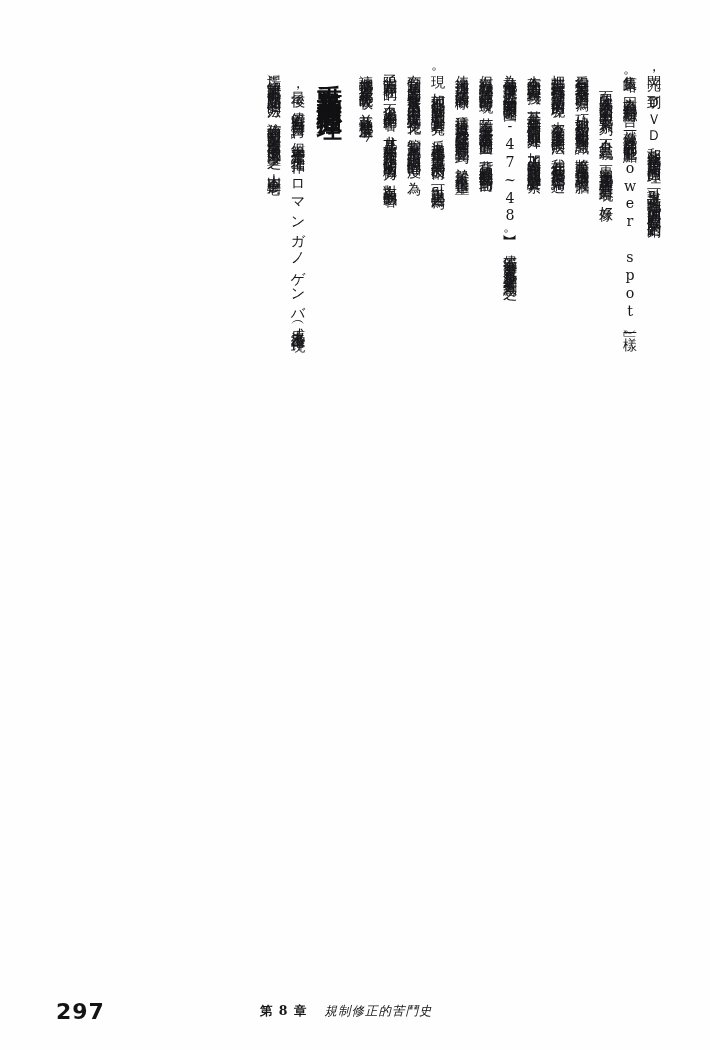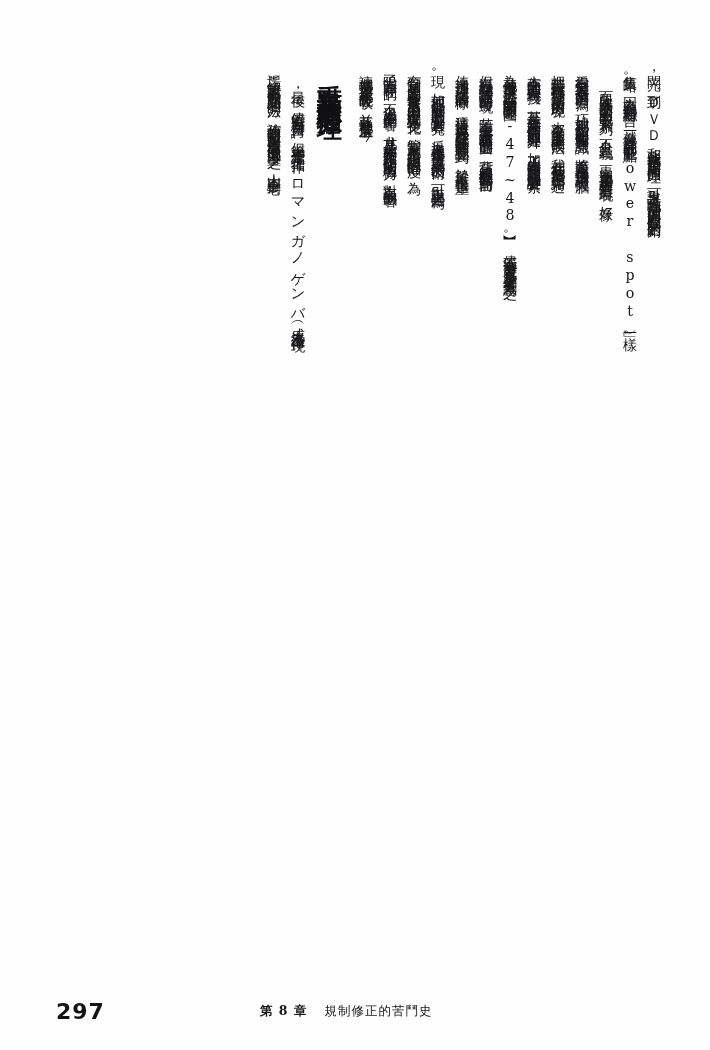--- a/index.html
+++ b/index.html
@@ -94,20 +94,21 @@
     letter-spacing: 1px;
     color: #17171a;
     white-space: nowrap;
   }
   #footer-chapter .ch-num {
     font-weight: bold;
     margin: 0 2px;
   }
   #footer-chapter .ch-title {
     margin-left: 10px;
+    font-style: italic;
   }
 </style>
 </head>
 <body>
 
 <div id="page">
 
   <div id="body-area">
 
     <div class="col">閃光，到了ＤＶＤ和藍光就會消失是相同的原理。可說是為了乳頭信仰強大的日本觀眾制定的銷</div>

